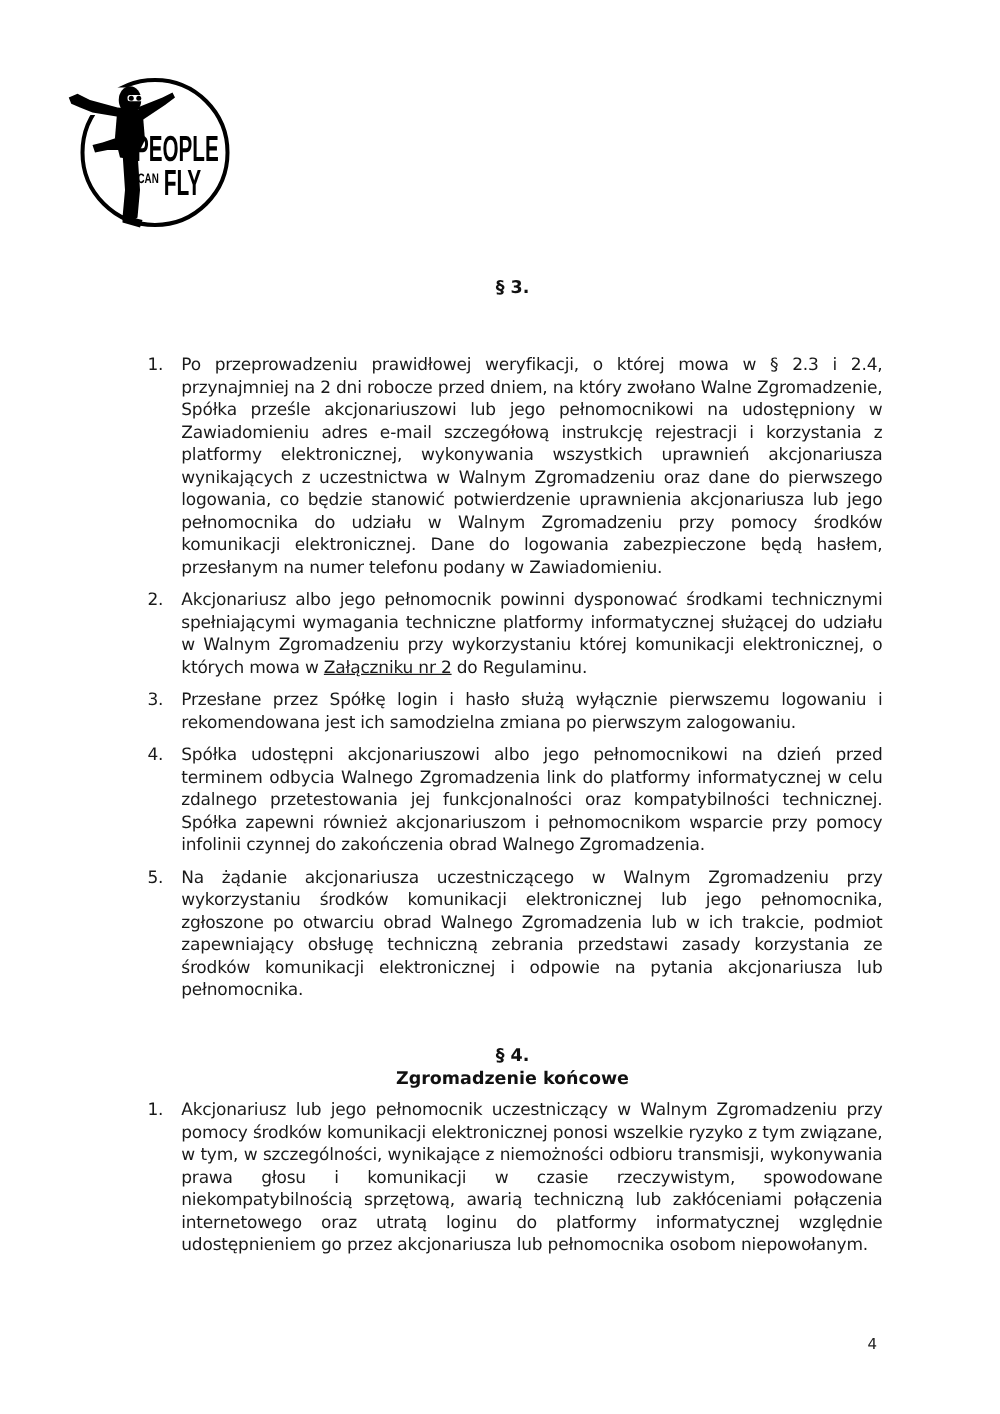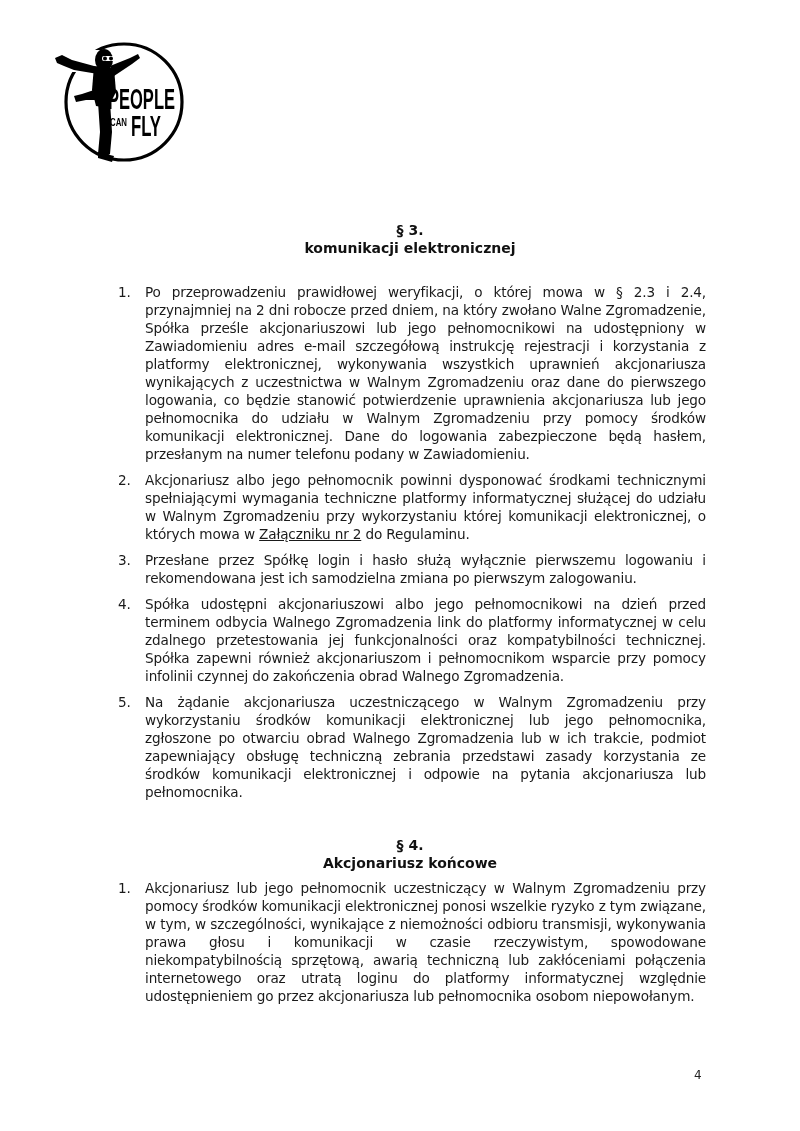--- a/index.html
+++ b/index.html
@@ -1,21 +1,21 @@
 <!DOCTYPE html>
 <html><head>
 <meta charset="utf-8">
 <style>
   html, body { margin: 0; padding: 0; background: #ffffff; }
   body {
     width: 800px; height: 1131px; position: relative; overflow: hidden;
     font-family: "DejaVu Sans", "Liberation Sans", sans-serif;
     color: #1a1a1a;
   }
-  .logo { position: absolute; left: 52px; top: 36px; width: 140px; height: 132px; }
+  .logo { position: absolute; left: 52px; top: 56px; width: 140px; height: 132px; }
   .section-head {
     position: absolute; left: 100px; width: 620px; text-align: center;
     font-weight: bold; font-size: 14px; line-height: 18px; color: #111;
   }
   .list { position: absolute; left: 118px; width: 588px; margin: 0; padding: 0; list-style: none; }
   .item { position: relative; padding-left: 27px; font-size: 13.6px; line-height: 18px;
           text-align: justify; margin: 0; letter-spacing: -0.15px; }
   .item .num { position: absolute; left: 0; top: 0; }
   .item u { }
   .page-num { position: absolute; left: 694px; top: 1068px; font-size: 12px; color: #222; }
@@ -49,21 +49,20 @@
     </g>
 
     <text x="56" y="73" font-family="Liberation Sans, sans-serif" font-weight="bold" font-size="29" textLength="67" lengthAdjust="spacingAndGlyphs" fill="#000">PEOPLE</text>
     <text x="58" y="90" font-family="Liberation Sans, sans-serif" font-weight="bold" font-size="11" textLength="17" lengthAdjust="spacingAndGlyphs" fill="#000">CAN</text>
     <text x="79" y="100" font-family="Liberation Sans, sans-serif" font-weight="bold" font-size="29" textLength="30" lengthAdjust="spacingAndGlyphs" fill="#000">FLY</text>
   </svg>
 </div>
 
 <div class="section-head" style="top:221px;">
   <div>§ 3.</div>
-  <div>komunikacji elektronicznej</div>
 </div>
 
 <ol class="list" style="top:283px;">
   <li class="item" style="margin-bottom:8px;">
     <span class="num">1.</span>
     <span>Po przeprowadzeniu prawidłowej weryfikacji, o której mowa w § 2.3 i 2.4, przynajmniej na 2 dni robocze przed dniem, na który zwołano Walne Zgromadzenie, Spółka prześle akcjonariuszowi lub jego pełnomocnikowi na udostępniony w Zawiadomieniu adres e-mail szczegółową instrukcję rejestracji i korzystania z platformy elektronicznej, wykonywania wszystkich uprawnień akcjonariusza wynikających z uczestnictwa w Walnym Zgromadzeniu oraz dane do pierwszego logowania, co będzie stanowić potwierdzenie uprawnienia akcjonariusza lub jego pełnomocnika do udziału w Walnym Zgromadzeniu przy pomocy środków komunikacji elektronicznej. Dane do logowania zabezpieczone będą hasłem, przesłanym na numer telefonu podany w Zawiadomieniu.</span>
   </li>
   <li class="item" style="margin-bottom:8px;">
     <span class="num">2.</span>
     <span>Akcjonariusz albo jego pełnomocnik powinni dysponować środkami technicznymi spełniającymi wymagania techniczne platformy informatycznej służącej do udziału w Walnym Zgromadzeniu przy wykorzystaniu której komunikacji elektronicznej, o których mowa w </span><u>Załączniku nr 2</u><span> do Regulaminu.</span>
@@ -77,21 +76,21 @@
     <span>Spółka udostępni akcjonariuszowi albo jego pełnomocnikowi na dzień przed terminem odbycia Walnego Zgromadzenia link do platformy informatycznej w celu zdalnego przetestowania jej funkcjonalności oraz kompatybilności technicznej. Spółka zapewni również akcjonariuszom i pełnomocnikom wsparcie przy pomocy infolinii czynnej do zakończenia obrad Walnego Zgromadzenia.</span>
   </li>
   <li class="item">
     <span class="num">5.</span>
     <span>Na żądanie akcjonariusza uczestniczącego w Walnym Zgromadzeniu przy wykorzystaniu środków komunikacji elektronicznej lub jego pełnomocnika, zgłoszone po otwarciu obrad Walnego Zgromadzenia lub w ich trakcie, podmiot zapewniający obsługę techniczną zebrania przedstawi zasady korzystania ze środków komunikacji elektronicznej i odpowie na pytania akcjonariusza lub pełnomocnika.</span>
   </li>
 </ol>
 
 <div class="section-head" style="top:836px;">
   <div>§ 4.</div>
-  <div>Akcjonariusz końcowe</div>
+  <div>Zgromadzenie końcowe</div>
 </div>
 
 <ol class="list" style="top:879px;">
   <li class="item">
     <span class="num">1.</span>
     <span>Akcjonariusz lub jego pełnomocnik uczestniczący w Walnym Zgromadzeniu przy pomocy środków komunikacji elektronicznej ponosi wszelkie ryzyko z tym związane, w tym, w szczególności, wynikające z niemożności odbioru transmisji, wykonywania prawa głosu i komunikacji w czasie rzeczywistym, spowodowane niekompatybilnością sprzętową, awarią techniczną lub zakłóceniami połączenia internetowego oraz utratą loginu do platformy informatycznej względnie udostępnieniem go przez akcjonariusza lub pełnomocnika osobom niepowołanym.</span>
   </li>
 </ol>
 
 <div class="page-num">4</div>

